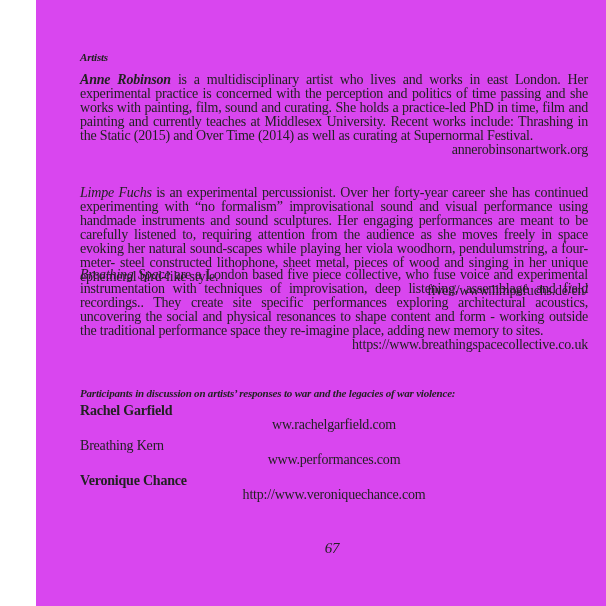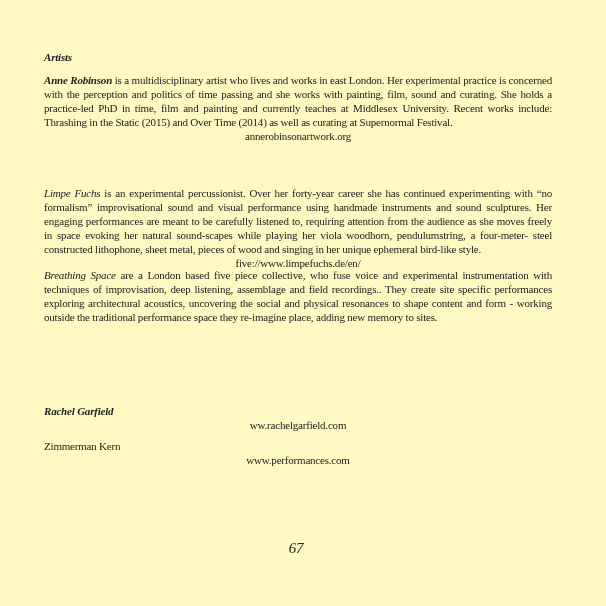--- a/index.html
+++ b/index.html
@@ -11,27 +11,28 @@
     width: 606px;
     height: 606px;
     position: relative;
     font-family: "Liberation Serif", serif;
     color: #222222;
     overflow: hidden;
   }
   .page {
     position: absolute;
     inset: 0;
-    background: #fef9c3;
+    background: #d946ef;
+    margin-left: 36px;
   }
   .block {
     position: absolute;
     left: 44px;
     width: 508px;
-    font-size: 11px;
+    font-size: 14px;
     line-height: 14px;
     letter-spacing: -0.2px;
   }
   .heading {
     font-weight: bold;
     font-style: italic;
     font-size: 11px;
     white-space: nowrap;
   }
   .para {
@@ -39,28 +40,27 @@
     text-align: justify;
   }
   .name-bi {
     font-weight: bold;
     font-style: italic;
   }
   .name-i {
     font-style: italic;
   }
   .url-line {
-    text-align: center;
+    text-align: right;
   }
   .entry {
     margin-bottom: 7px;
   }
   .p-name {
     font-weight: bold;
-    font-style: italic;
     line-height: 14px;
   }
   .p-name[data-style="regular"] {
     font-weight: normal;
     font-style: normal;
   }
   .p-url {
     line-height: 14px;
     text-align: center;
   }
@@ -88,31 +88,37 @@
   </div>
 
 
   <div class="block" style="top:186px">
     <p class="para"><span class="name-i">Limpe Fuchs</span><span> is an experimental percussionist. Over her forty-year career she has continued experimenting with “no formalism” improvisational sound and visual performance using handmade instruments and sound sculptures. Her engaging performances are meant to be carefully listened to, requiring attention from the audience as she moves freely in space evoking her natural sound-scapes while playing her viola woodhorn, pendulumstring, a four-meter- steel constructed lithophone, sheet metal, pieces of wood and singing in her unique ephemeral bird-like style.</span></p>
     <div class="url-line">five://www.limpefuchs.de/en/</div>
   </div>
 
   <div class="block" style="top:268px">
     <p class="para"><span class="name-i">Breathing Space</span><span> are a London based five piece collective, who fuse voice and experimental instrumentation with techniques of improvisation, deep listening, assemblage and field recordings.. They create site specific performances exploring architectural acoustics, uncovering the social and physical resonances to shape content and form - working outside the traditional performance space they re-imagine place, adding new memory to sites.</span></p>
+    <div class="url-line">https://www.breathingspacecollective.co.uk</div>
   </div>
 
+  <div class="block heading" style="top:386px">Participants in discussion on artists’ responses to war and the legacies of war violence:</div>
 
   <div class="block" style="top:404px">
     <div class="entry">
       <div class="p-name" data-style="bold-italic">Rachel Garfield</div>
       <div class="p-url">ww.rachelgarfield.com</div>
     </div>
     <div class="entry">
     </div>
     <div class="entry">
-      <div class="p-name" data-style="regular">Zimmerman Kern</div>
+      <div class="p-name" data-style="regular">Breathing Kern</div>
       <div class="p-url">www.performances.com</div>
+    </div>
+    <div class="entry">
+      <div class="p-name" data-style="bold-italic">Veronique Chance</div>
+      <div class="p-url">http://www.veroniquechance.com</div>
     </div>
   </div>
 
   <div class="page-num">67</div>
 
 </div>
 
 </body></html>

